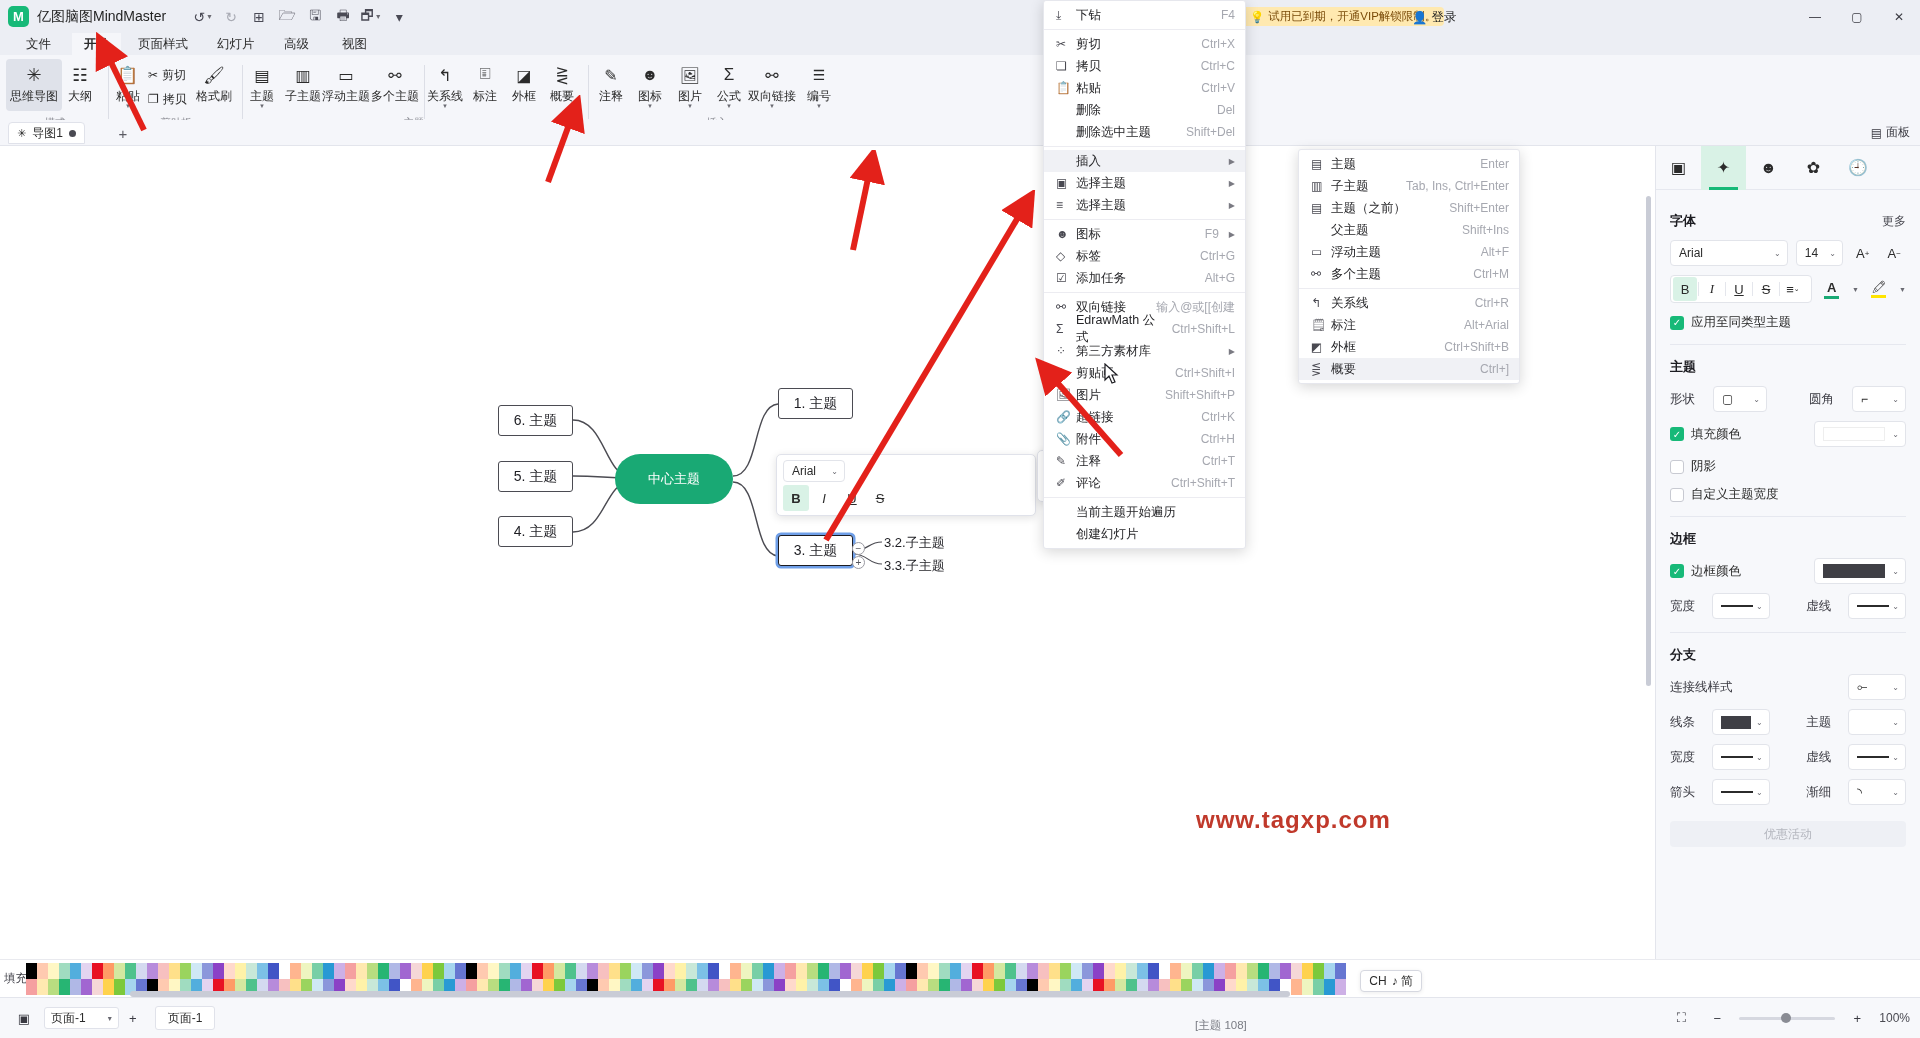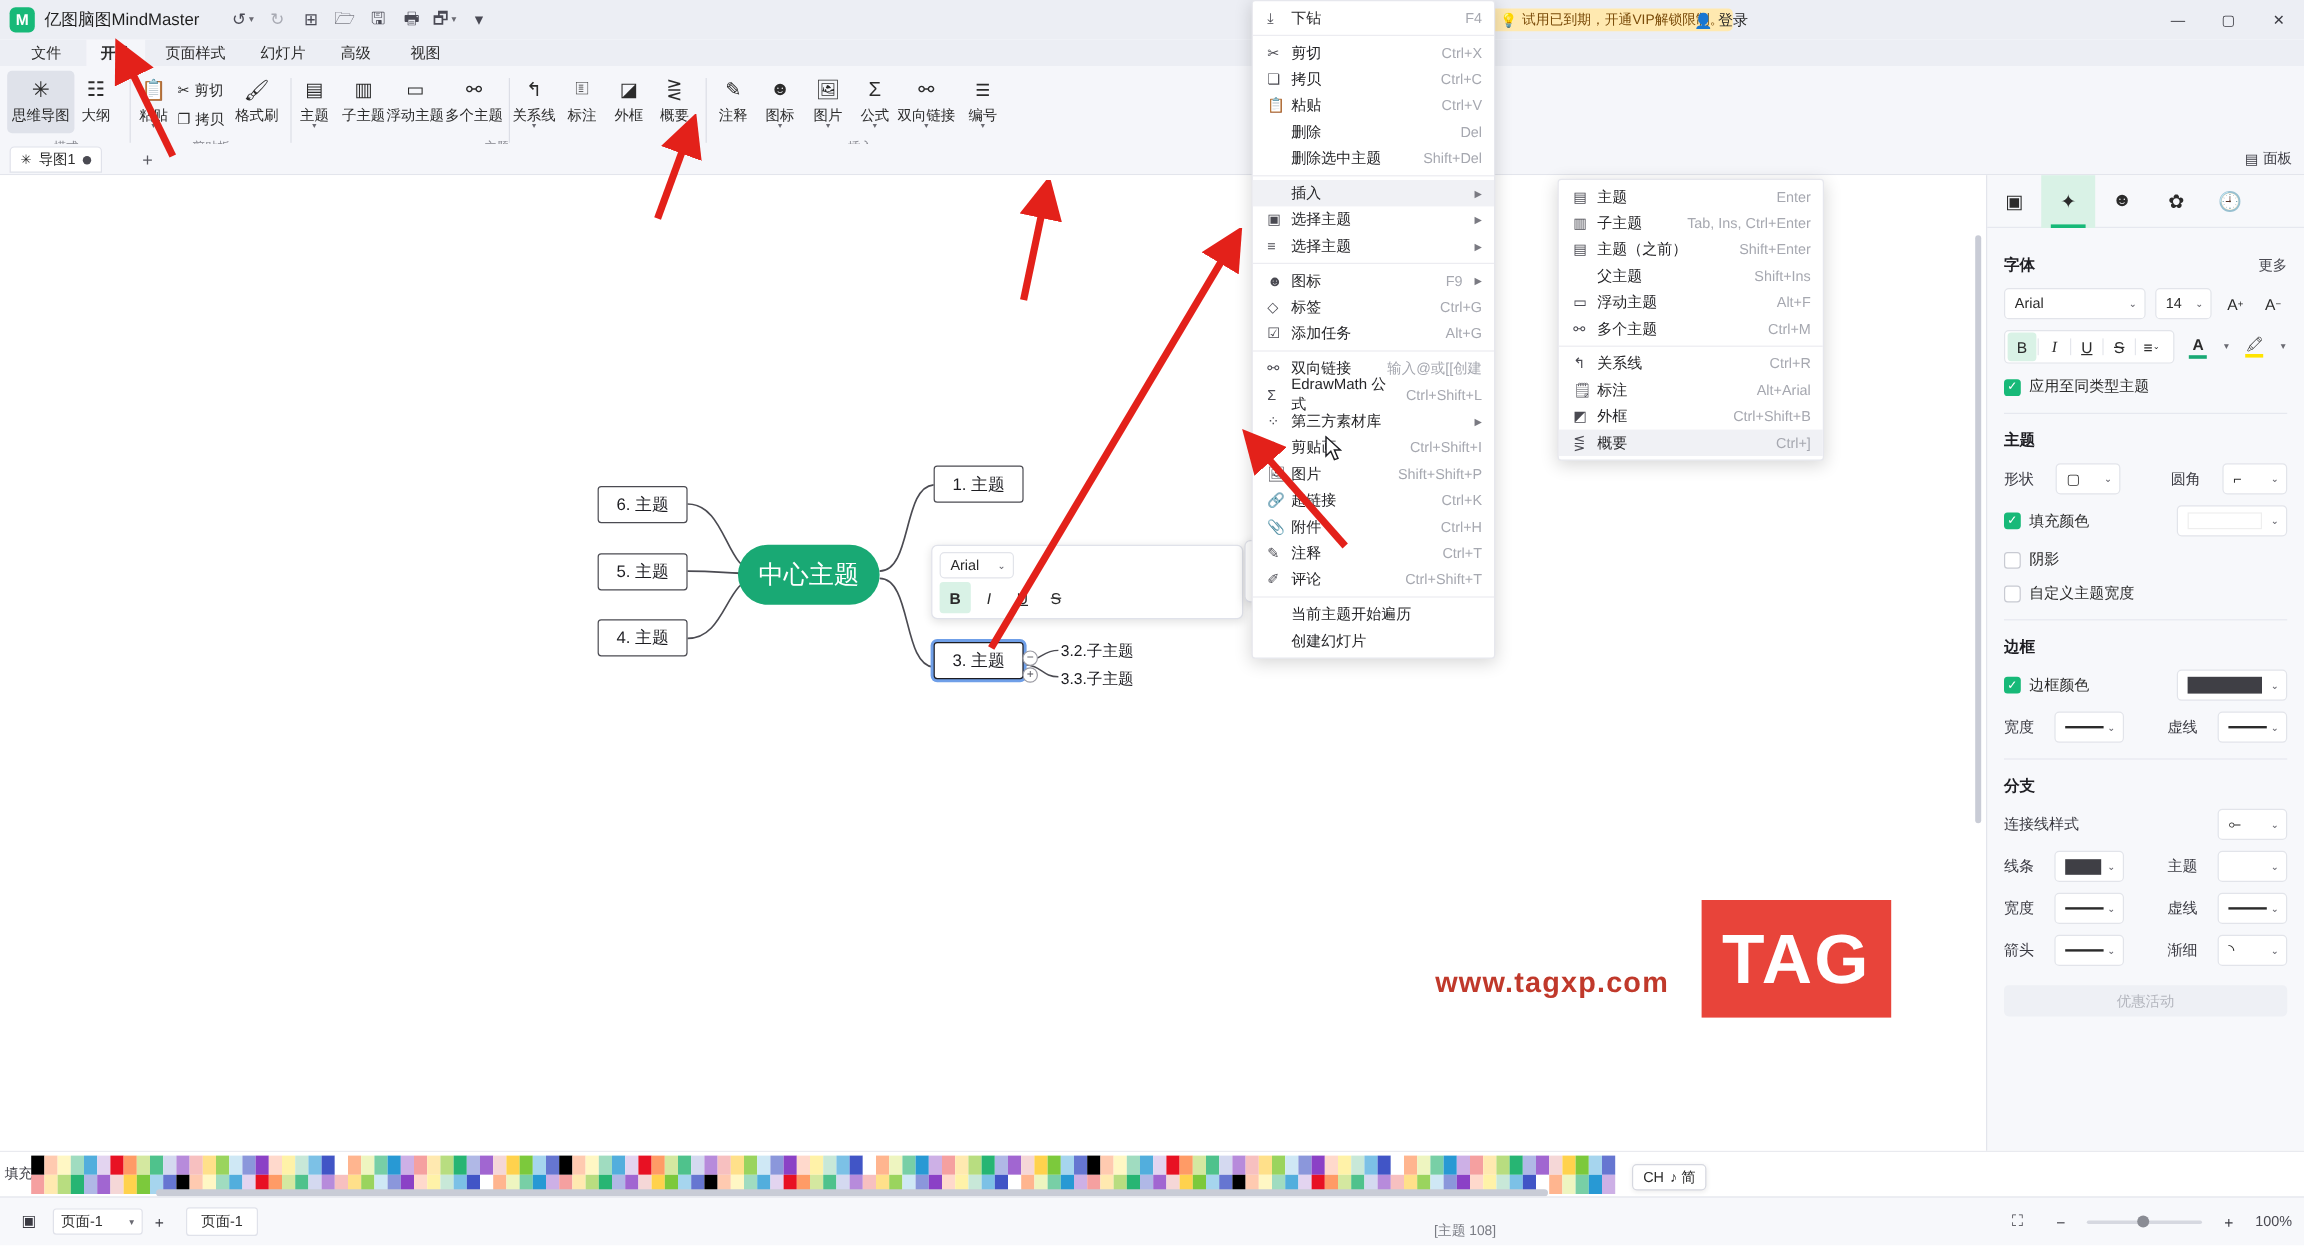--- a/index.html
+++ b/index.html
@@ -105,21 +105,21 @@
   }
 
   
   .node {
     position:absolute; background:#fff; border:1.4px solid #4b4b52;
     border-radius:3px; font-size:14px; color:#1d1d22;
     display:flex;align-items:center;justify-content:center;
   }
   .center {
     position:absolute; background:#19a974; border:none; border-radius:26px;
-    color:#fff; font-size:21px; display:flex;align-items:center;justify-content:center;
+    color:#fff; font-size:13px; display:flex;align-items:center;justify-content:center;
   }
   .node.selected { border:1.6px solid #1c1c22; box-shadow:0 0 0 2.5px #6f9fe8; }
   .subnode { position:absolute; font-size:13px; color:#1d1d22; white-space:nowrap; }
   .expander {
     position:absolute; width:13px;height:13px;border:1px solid #9a9aa2;border-radius:50%;
     background:#fff;font-size:10px;line-height:11px;text-align:center;color:#55555d;
   }
 
   
   .minibar {
@@ -1143,15 +1143,14 @@
   <svg class="arrow" style="left:1035px;top:355px;" width="110" height="110">
     <defs>
         <marker id="ah5" markerWidth="6" markerHeight="6" refX="3" refY="3" orient="auto">
       <path d="M0,0 L6,3 L0,6 Z" fill="#e3211a"></path>
         </marker>
       </defs>
     <path d="M86,100 L12,16" stroke="#e3211a" stroke-width="6" marker-end="url(#ah5)"></path>
   </svg>
 
   <div class="wm-url">www.tagxp.com</div>
-  <div class="wm-tag">TAG</div>
 
 </div>
 
 </body></html>

